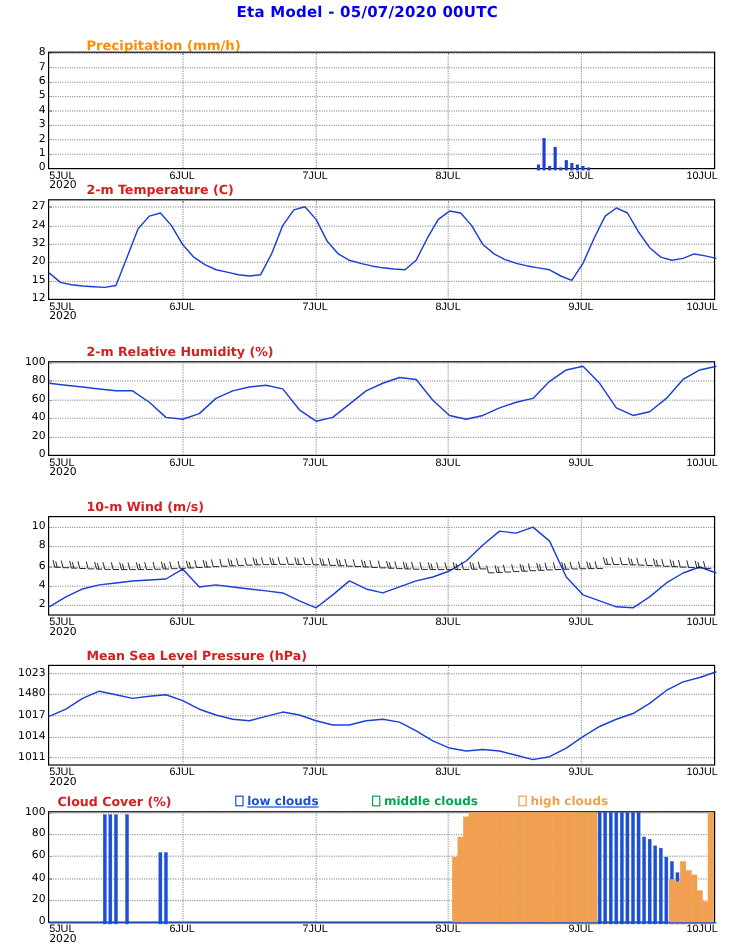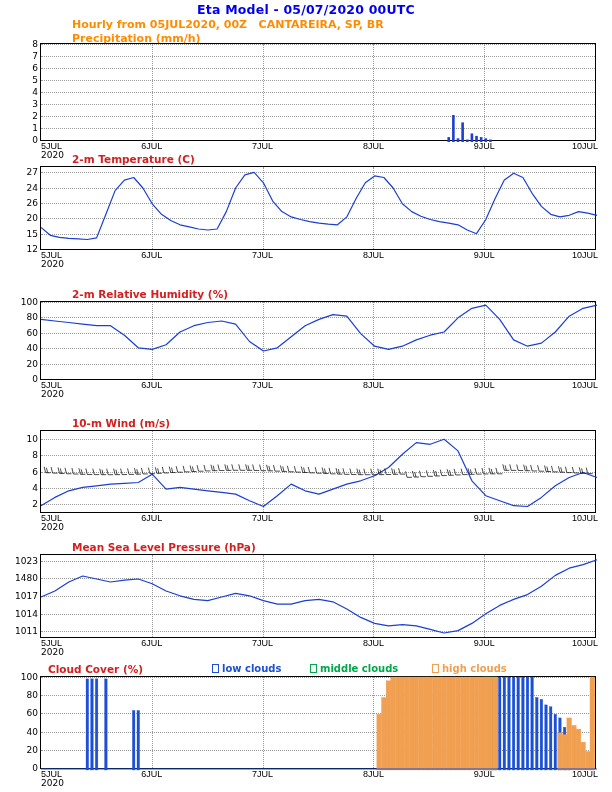--- a/index.html
+++ b/index.html
@@ -29,21 +29,20 @@
       font-family:"DejaVu Sans",sans-serif;}
   .swatch{display:inline-block;width:7px;height:9px;border:1px solid #000;vertical-align:-1px;margin-right:3px;box-sizing:border-box;}
   svg{position:absolute;left:0;top:0;overflow:visible;}
 </style>
 </head>
 <body>
 
 <div class="page">
 
   <div class="hdr" style="top:2px;">Eta Model - 05/07/2020 00UTC</div>
-  <div class="sub" style="left:72px;top:18px;">Hourly from 05JUL2020, 00Z   CANTAREIRA, SP, BR</div>
   <div class="sub" style="left:72px;top:32px;">Precipitation (mm/h)</div>
 
   <div class="panel">
     <div class="plot" id="p1" style="left:40px;top:43px;width:556px;height:98px;">
 
       <div class="gridv" style="left:20%"></div>
         <div class="gridv" style="left:40%"></div>
       <div class="gridv" style="left:60%"></div>
         <div class="gridv" style="left:80%"></div>
 
@@ -91,21 +90,21 @@
     <div class="plot" id="p2" style="left:40px;top:166px;width:556px;height:84px;">
       <div class="gridv" style="left:20%"></div>
         <div class="gridv" style="left:40%"></div>
       <div class="gridv" style="left:60%"></div>
         <div class="gridv" style="left:80%"></div>
       <div class="gridh" style="top:6.25%"></div>
         <div class="tickl" style="top:6.25%">27</div>
       <div class="gridh" style="top:25%"></div>
         <div class="tickl" style="top:25%">24</div>
       <div class="gridh" style="top:43.75%"></div>
-        <div class="tickl" style="top:43.75%">26</div>
+        <div class="tickl" style="top:43.75%">32</div>
       <div class="gridh" style="top:62.5%"></div>
         <div class="tickl" style="top:62.5%">20</div>
       <div class="gridh" style="top:81.25%"></div>
         <div class="tickl" style="top:81.25%">15</div>
       <div class="tickl" style="top:100%">12</div>
       <svg class="series" width="556" height="84">
           <polyline points="0.0,60.4 9.3,68.3 18.5,70.3 27.8,71.4 37.1,71.9 46.3,72.5 55.6,70.9 64.9,47.3 74.1,23.6 83.4,13.1 92.7,10.5 101.9,21.0 111.2,36.8 120.5,47.3 129.7,53.5 139.0,57.8 148.3,59.8 157.5,62.0 166.8,63.0 176.1,62.0 185.3,44.6 194.6,21.0 203.9,7.9 213.1,5.3 222.4,15.8 231.7,34.1 240.9,44.6 250.2,49.9 259.5,52.5 268.7,54.6 278.0,56.2 287.3,57.2 296.5,57.8 305.8,49.9 315.1,31.5 324.3,15.8 333.6,8.9 342.9,10.5 352.1,21.0 361.4,36.8 370.7,44.6 379.9,49.3 389.2,52.5 398.5,54.6 407.7,56.2 417.0,57.8 426.3,63.0 435.5,66.7 444.8,52.5 454.1,31.5 463.3,13.1 472.6,6.3 481.9,10.5 491.1,26.3 500.4,39.4 509.7,47.3 518.9,49.9 528.2,48.3 537.5,44.6 546.7,46.2 556.0,48.3" fill="none" stroke="#1a3fd6" stroke-width="1.2" stroke-linejoin="round"></polyline>
         </svg>
       <div class="xlab first" style="left:0;">5JUL</div>
       <div class="xlab" style="left:20%;">6JUL</div>
@@ -391,21 +390,21 @@
       <div class="xlab" style="left:40%;">7JUL</div>
       <div class="xlab" style="left:60%;">8JUL</div>
       <div class="xlab" style="left:80%;">9JUL</div>
       <div class="xlab" style="left:100%;transform:translateX(-88%)">10JUL</div>
       <div class="xlab2" style="left:0;">2020</div>
     </div>
   </div>
 
   <div class="panel">
     <div class="title t-red" style="left:48px;top:663px;">Cloud Cover (%)</div>
-    <div class="lg" style="left:212px;top:663px;color:#1a4fd6;">
+    <div class="lg" style="left:196px;top:663px;color:#1a4fd6;text-decoration:underline;">
       <span class="swatch" style="border-color:#1a4fd6;"></span><span>low clouds</span>
     </div>
     <div class="lg" style="left:310px;top:663px;color:#00a84a;">
       <span class="swatch" style="border-color:#00a84a;"></span><span>middle clouds</span>
     </div>
     <div class="lg" style="left:432px;top:663px;color:#f0a050;">
       <span class="swatch" style="border-color:#f0a050;"></span><span>high clouds</span>
     </div>
     <div class="plot" id="p6" style="left:40px;top:676px;width:556px;height:93px;">
       <div class="gridv" style="left:20%"></div>

